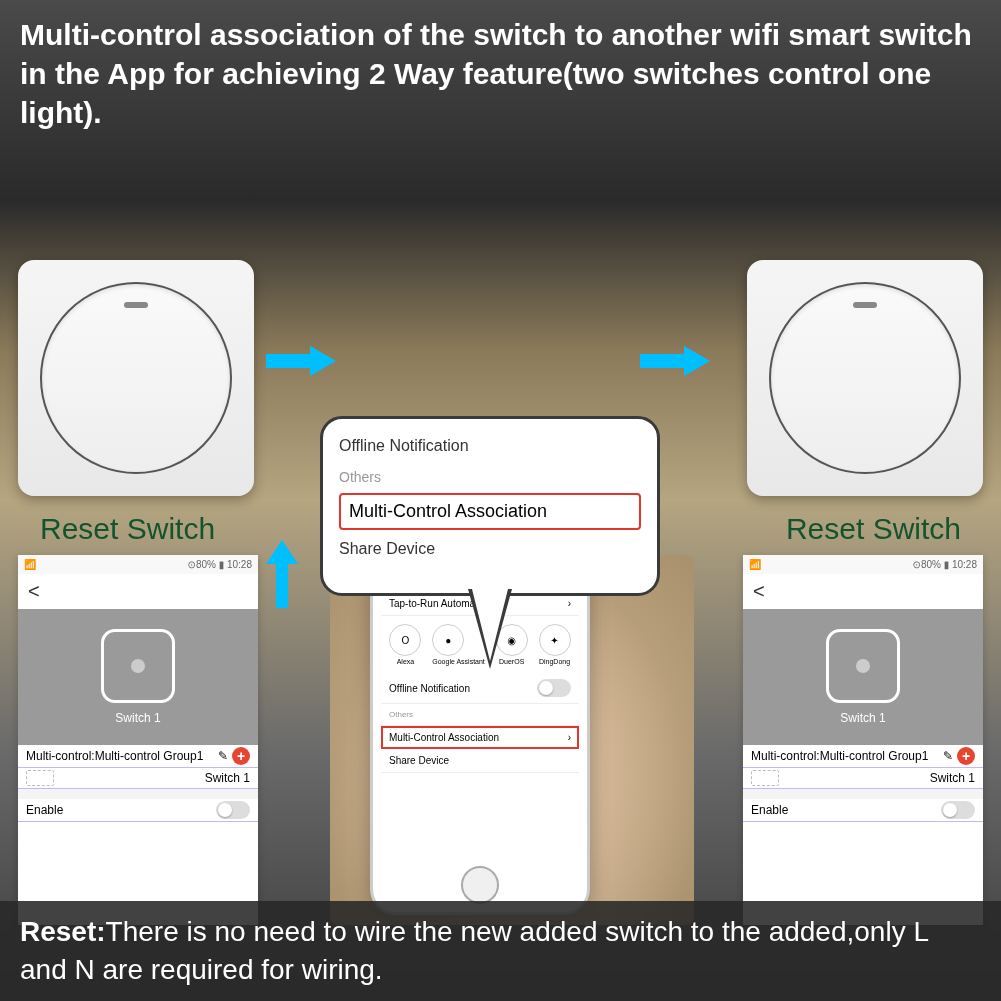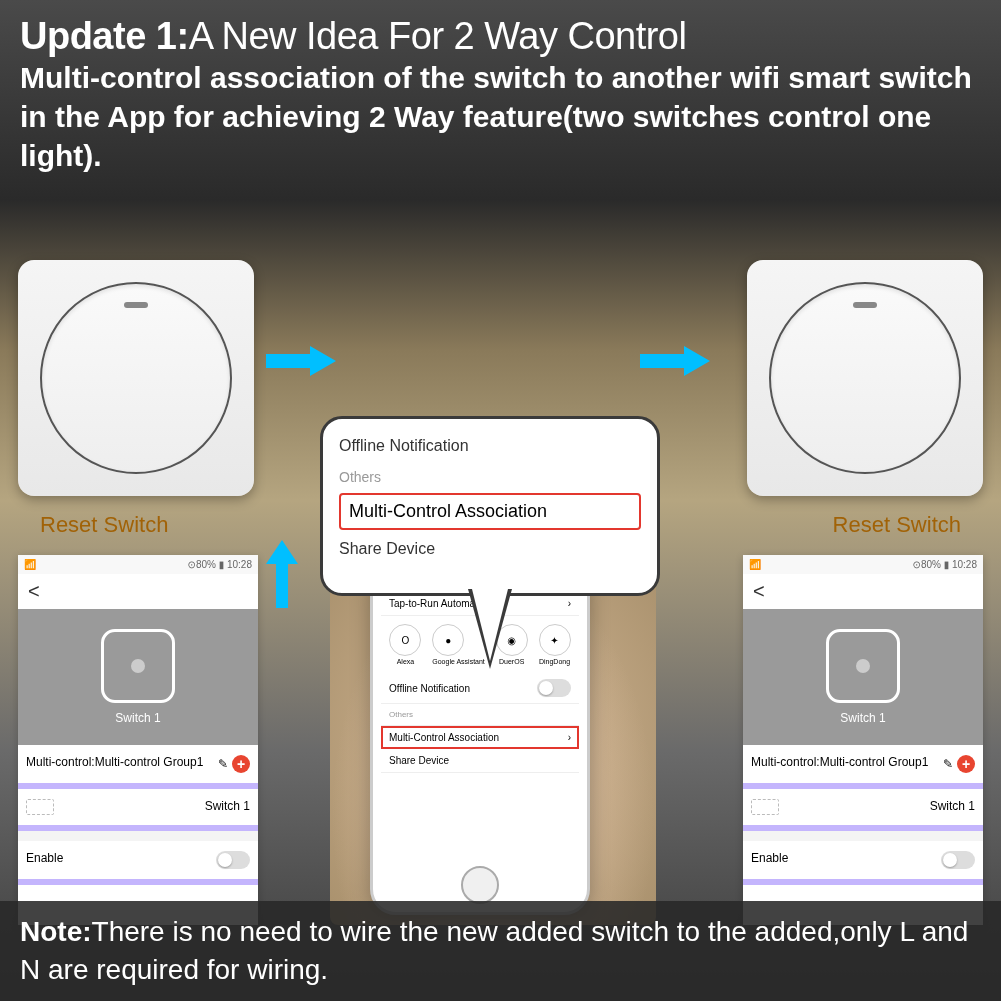--- a/index.html
+++ b/index.html
@@ -6,26 +6,26 @@
 body{width:1001px;height:1001px;overflow:hidden;background:linear-gradient(180deg,#4a4a4a 0%,#2a2a2a 20%,#8a7a5a 35%,#b5a580 50%,#6a6a6a 75%,#3a3a3a 100%);position:relative}
 .header-text{position:absolute;top:15px;left:20px;right:20px;color:#fff}
 .title{font-size:38px;font-weight:700;letter-spacing:-.5px}
 .title-sub{font-weight:400}
 .desc{font-size:30px;line-height:1.3;margin-top:0;font-weight:700}
 .switch{position:absolute;width:236px;height:236px;background:linear-gradient(180deg,#f5f5f5,#e8e8e8);border-radius:16px;box-shadow:0 4px 12px rgba(0,0,0,.3)}
 .switch-inner{position:absolute;inset:22px;background:linear-gradient(180deg,#fafafa,#eee);border-radius:50%/50%;border:2px solid #555;box-shadow:inset 0 2px 4px rgba(0,0,0,.1)}
 .switch-led{position:absolute;top:18px;left:50%;transform:translateX(-50%);width:24px;height:6px;background:#888;border-radius:3px}
 .switch-left{top:260px;left:18px}
 .switch-right{top:260px;right:18px}
-.reset-label{position:absolute;font-size:22px;color:#a16207;font-weight:400}
+.reset-label{position:absolute;font-size:30px;color:#14532d;font-weight:400}
 .reset-left{top:512px;left:40px}
 .reset-right{top:512px;right:40px}
 .arrow{position:absolute;color:#00bfff;font-size:40px}
 .arrow svg{width:70px;height:30px;fill:#00bfff}
-.phone-container{position:absolute;top:555px;left:330px;width:326px;height:370px;background:radial-gradient(ellipse at center,#d4b896,#a8906c);border-radius:8px}
+.phone-container{position:absolute;top:555px;left:330px;width:364px;height:370px;background:radial-gradient(ellipse at center,#d4b896,#a8906c);border-radius:8px}
 .phone-hand{position:absolute;inset:0;background:radial-gradient(ellipse at 50% 70%,rgba(230,200,170,.9),transparent 70%)}
 .phone-device{position:absolute;top:10px;left:40px;width:220px;height:350px;background:#fff;border-radius:26px;border:3px solid #ccc;box-shadow:0 4px 20px rgba(0,0,0,.3)}
 .phone-home-btn{position:absolute;bottom:8px;left:50%;transform:translateX(-50%);width:38px;height:38px;border:2px solid #aaa;border-radius:50%;background:#f0f0f0}
 .phone-screen{position:absolute;top:24px;left:8px;right:8px;bottom:54px;background:#fff;overflow:hidden}
 .phone-row{font-size:10px;padding:6px 8px;border-bottom:1px solid #eee;display:flex;align-items:center;justify-content:space-between}
 .phone-row-hl{border:2px solid #e3372e;padding:4px 6px}
 .phone-icons{display:flex;gap:10px;padding:8px;justify-content:space-around;flex-wrap:wrap}
 .phone-icon{width:32px;height:32px;border-radius:50%;border:1px solid #ccc;display:flex;align-items:center;justify-content:center;font-size:10px}
 .phone-icon-lbl{font-size:7px;text-align:center;display:block;margin-top:2px}
 .callout{position:absolute;top:416px;left:320px;width:340px;height:180px;background:#fff;border-radius:22px;border:3px solid #3a3a3a;z-index:10;padding:10px 16px}
@@ -36,37 +36,34 @@
 .callout-hl{border:2px solid #e3372e;border-radius:4px;padding:6px 8px;font-size:18px;margin:2px 0}
 .phone-screenshot{position:absolute;width:240px;background:#fff;box-shadow:0 2px 8px rgba(0,0,0,.2)}
 .ps-left{top:555px;left:18px;height:370px}
 .ps-right{top:555px;right:18px;height:370px}
 .ps-status{display:flex;justify-content:space-between;padding:4px 6px;font-size:10px;color:#666;background:#f8f8f8}
 .ps-back{padding:6px 10px;font-size:20px;color:#333}
 .ps-gray{background:#9a9a9a;padding:20px 0;text-align:center;position:relative}
 .ps-sw-box{width:74px;height:74px;border:3px solid #fff;border-radius:14px;margin:0 auto;display:flex;align-items:center;justify-content:center}
 .ps-sw-dot{width:14px;height:14px;background:#ccc;border-radius:50%}
 .ps-sw-lbl{color:#fff;font-size:12px;margin-top:8px}
-.ps-sect{padding:10px 8px;font-size:12px;border-bottom:6px solid #c4b5fd;display:flex;justify-content:space-between;}
+.ps-sect{padding:2px 8px;font-size:12px;border-bottom:1px solid #c4b5fd;display:flex;justify-content:space-between;align-items:center}
 .ps-plus{width:18px;height:18px;background:#e84530;border-radius:50%;color:#fff;display:inline-flex;align-items:center;justify-content:center;font-size:14px;font-weight:700}
 .ps-icon-placeholder{width:28px;height:16px;border:1px dashed #bbb;border-radius:2px}
 .ps-toggle{width:34px;height:18px;background:#ddd;border-radius:9px;position:relative}
 .ps-toggle::after{content:'';position:absolute;width:14px;height:14px;background:#fff;border-radius:50%;top:2px;left:2px;box-shadow:0 1px 2px rgba(0,0,0,.3)}
 .note{position:absolute;bottom:0;left:0;right:0;background:rgba(40,40,40,.88);color:#fff;padding:12px 20px;font-size:28px;line-height:1.35;font-weight:300}
 .note-lbl{font-weight:700}
 .up-arrow{position:absolute;top:540px;left:266px;z-index:5}
 .up-arrow svg{width:32px;height:68px;fill:#00bfff}
 </style>
 </head>
 <body>
 
 <div class="header-text">
-  <div class="title">
-    <span>Update 1:</span><span class="title-sub">A New Idea For 2 Way Control</span>
-  </div>
   <div class="desc">Multi-control association of the switch to another wifi smart switch in the App for achieving 2 Way feature(two switches control one light).</div>
 </div>
 
 <div class="switch switch-left">
   <div class="switch-inner">
     <div class="switch-led"></div>
   </div>
 </div>
 <div class="reset-label reset-left">Reset Switch</div>
 
@@ -199,14 +196,14 @@
     <span>Switch 1</span>
   </div>
   <div style="height:10px;background:#f4f4f4"></div>
   <div class="ps-sect">
     <span>Enable</span>
     <span class="ps-toggle"></span>
   </div>
 </div>
 
 <div class="note">
-  <span class="note-lbl">Note:</span><span>There is no need to wire the new added switch to the added,only L and N are required for wiring.</span>
+  <span class="note-lbl">Reset:</span><span>There is no need to wire the new added switch to the added,only L and N are required for wiring.</span>
 </div>
 
 </body></html>

